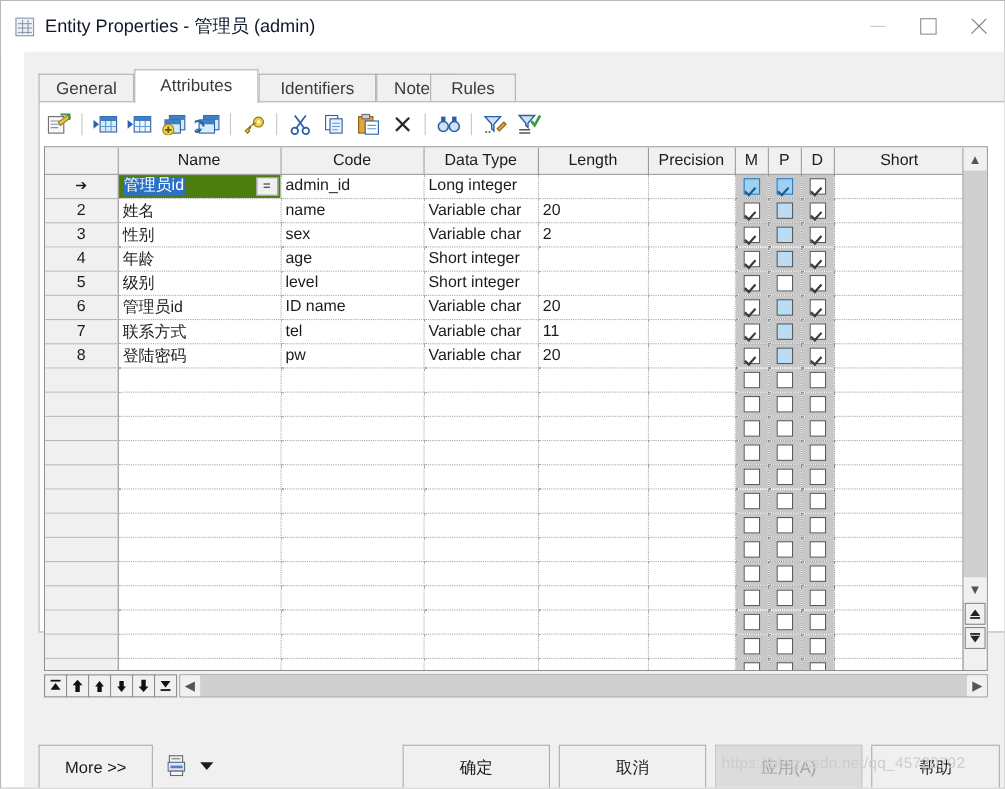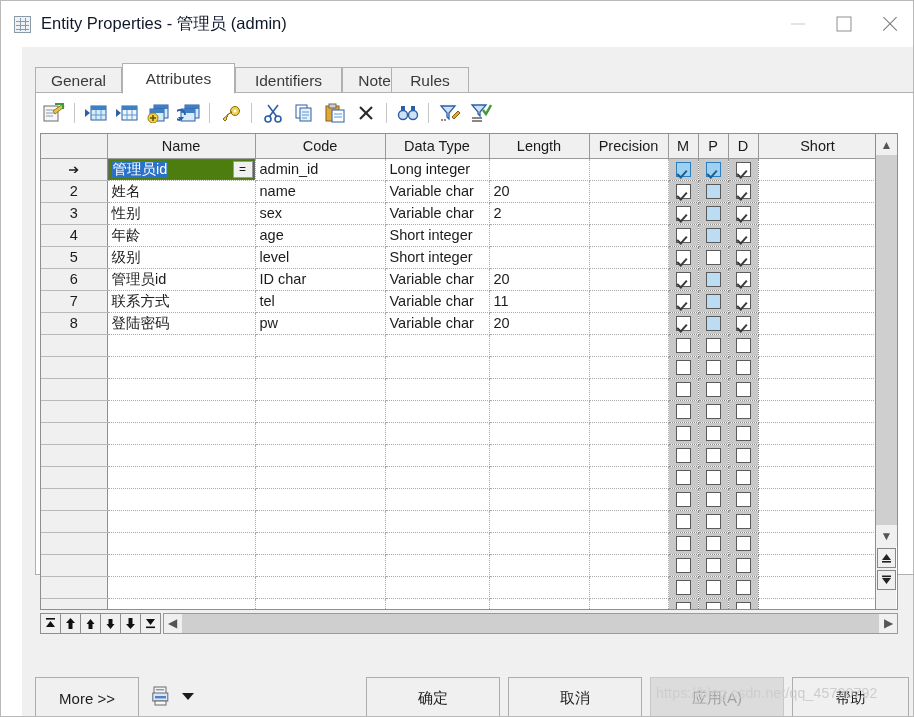--- a/index.html
+++ b/index.html
@@ -495,21 +495,21 @@
                 <td></td>
                 <td></td>
                 <td class="chk-cell"><span class="cb on "></span></td>
                 <td class="chk-cell"><span class="cb "></span></td>
                 <td class="chk-cell"><span class="cb on "></span></td>
                 <td><none></none></td>
               </tr>
               <tr>
                 <td class="gutter"><span class="">6</span></td>
                 <td>管理员id</td>
-                <td>ID char</td>
+                <td>ID name</td>
                 <td>Variable char</td>
                 <td>20</td>
                 <td></td>
                 <td class="chk-cell"><span class="cb on "></span></td>
                 <td class="chk-cell"><span class="cb blue"></span></td>
                 <td class="chk-cell"><span class="cb on "></span></td>
                 <td><none></none></td>
               </tr>
               <tr>
                 <td class="gutter"><span class="">7</span></td>

